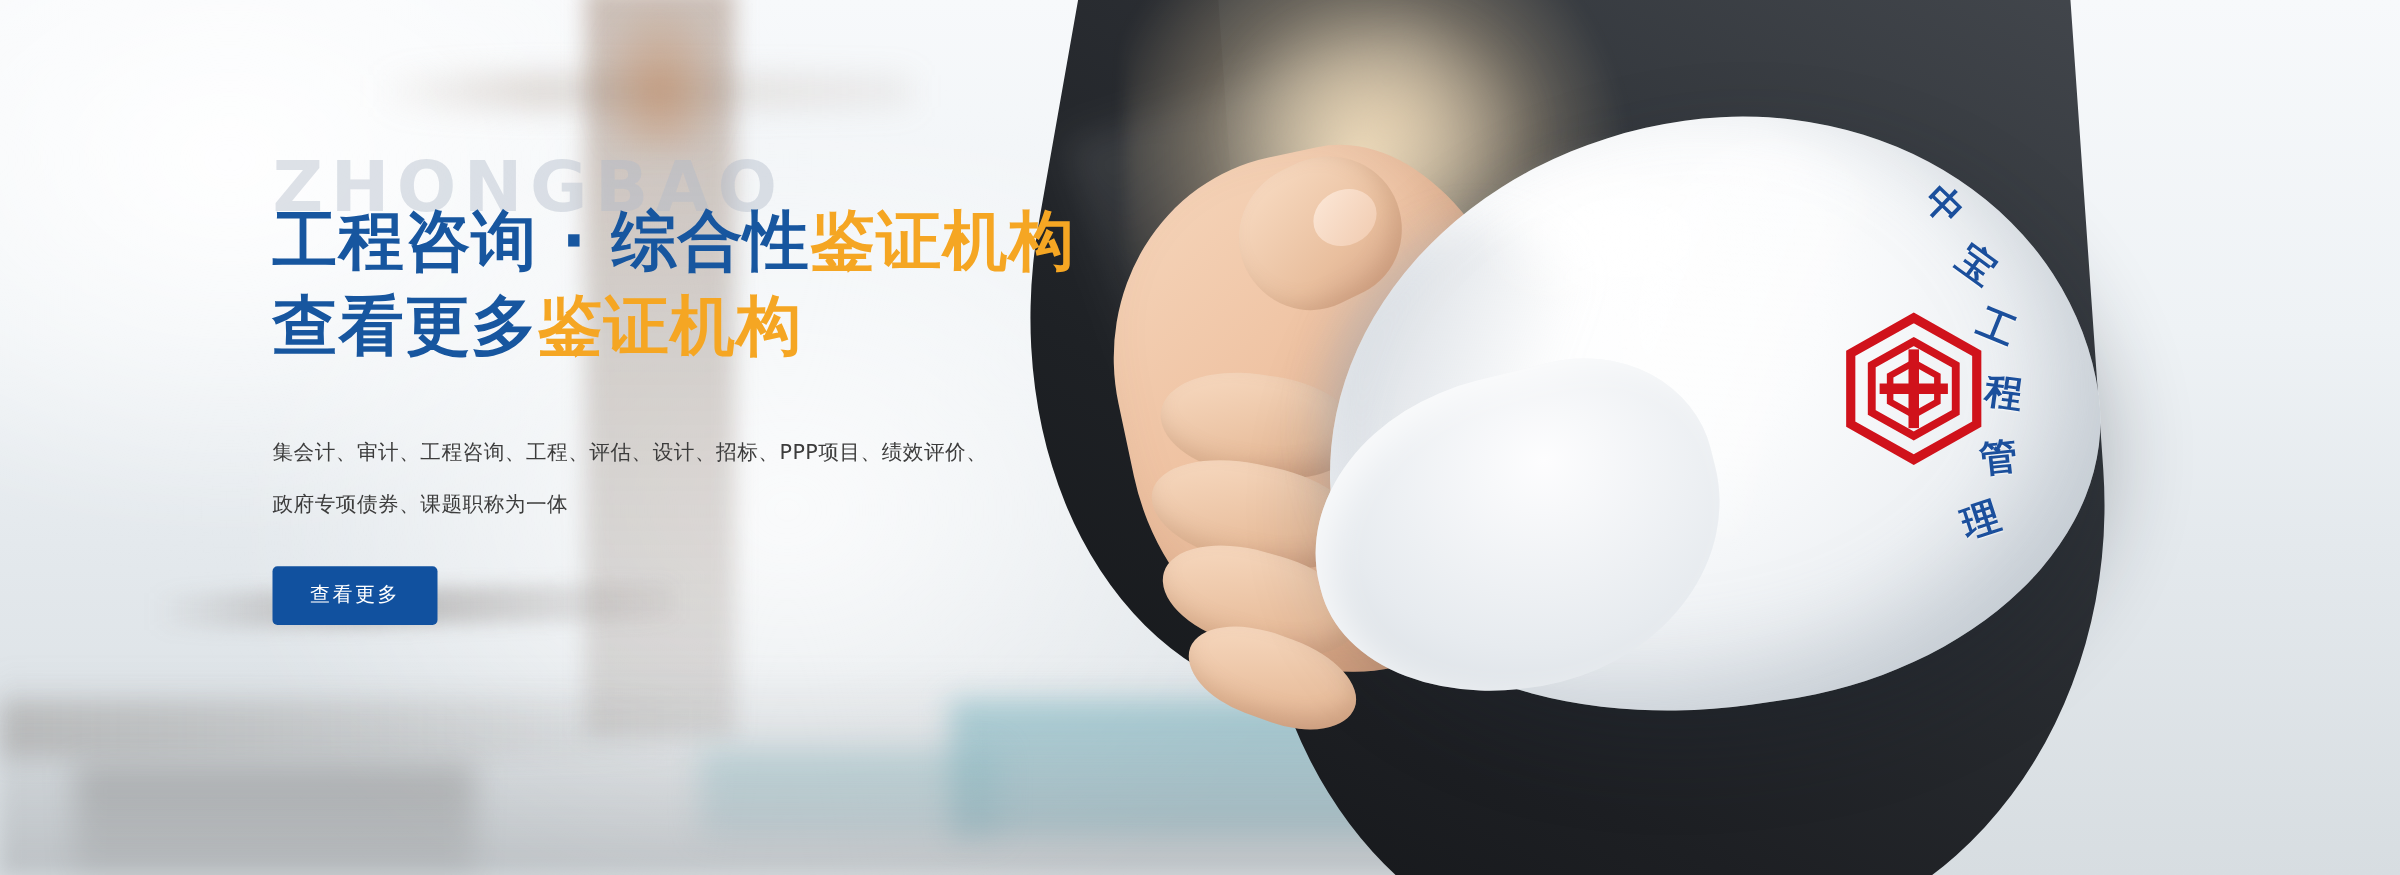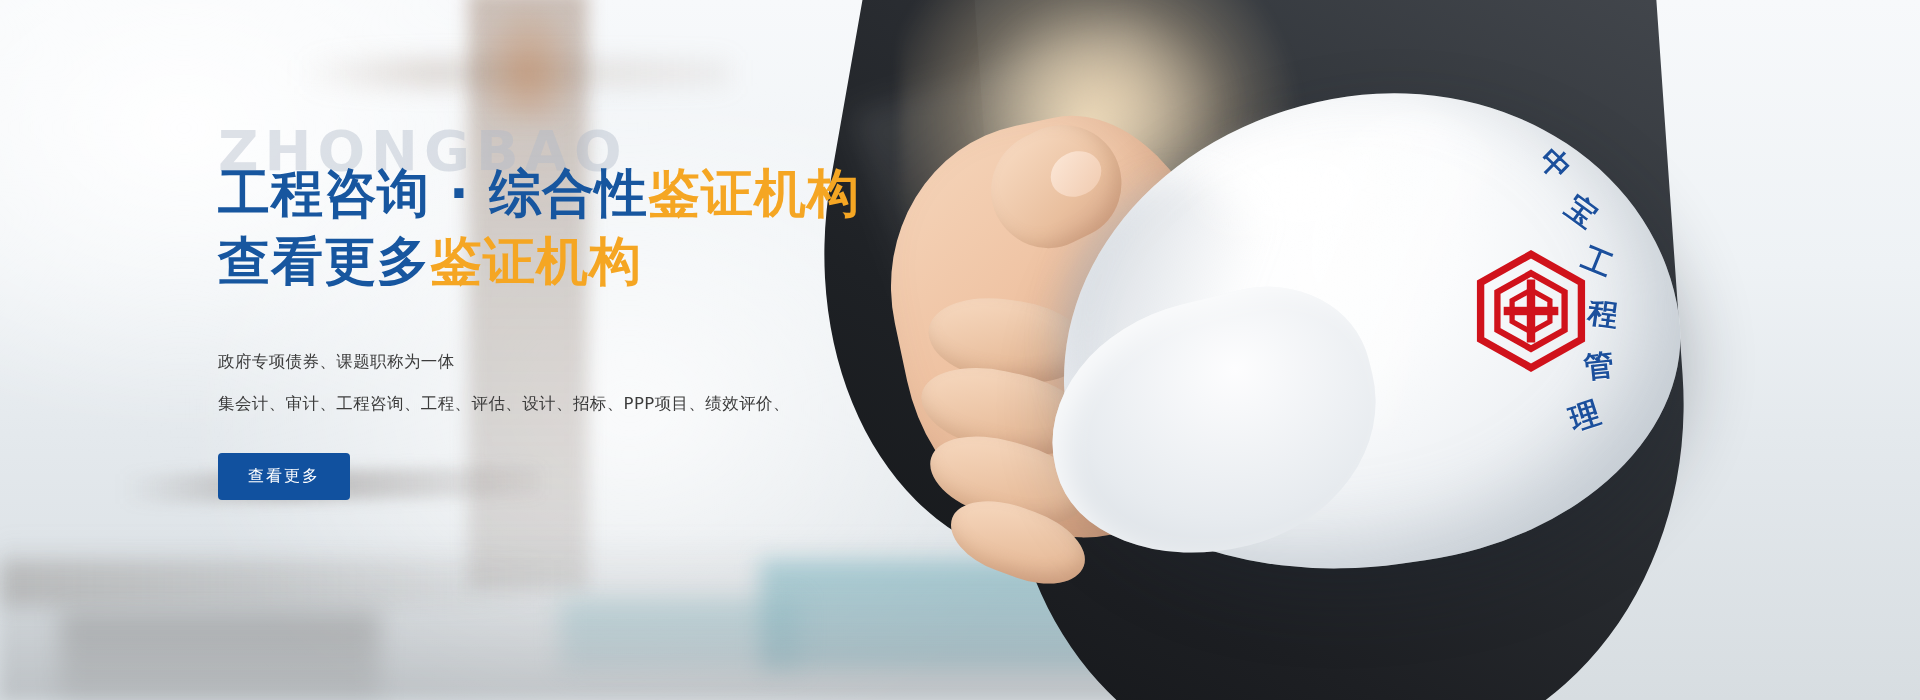--- a/index.html
+++ b/index.html
@@ -271,20 +271,20 @@
 
   <div class="watermark">ZHONGBAO</div>
 
   <div class="content">
     <h1 class="headline">
       <span class="h-blue">工程咨询 · 综合性</span><span class="h-orange">鉴证机构</span><br>
       <span class="h-blue">查看更多</span><span class="h-orange">鉴证机构</span>
     </h1>
 
     <div class="subtext">
+      <div>集会计、审计、工程咨询、工程、评估、设计、招标、PPP项目、绩效评价、</div>
       <div>政府专项债券、课题职称为一体</div>
-      <div>集会计、审计、工程咨询、工程、评估、设计、招标、PPP项目、绩效评价、</div>
     </div>
 
     <button class="cta">查看更多</button>
   </div>
 
 </div>
 
 </body></html>

